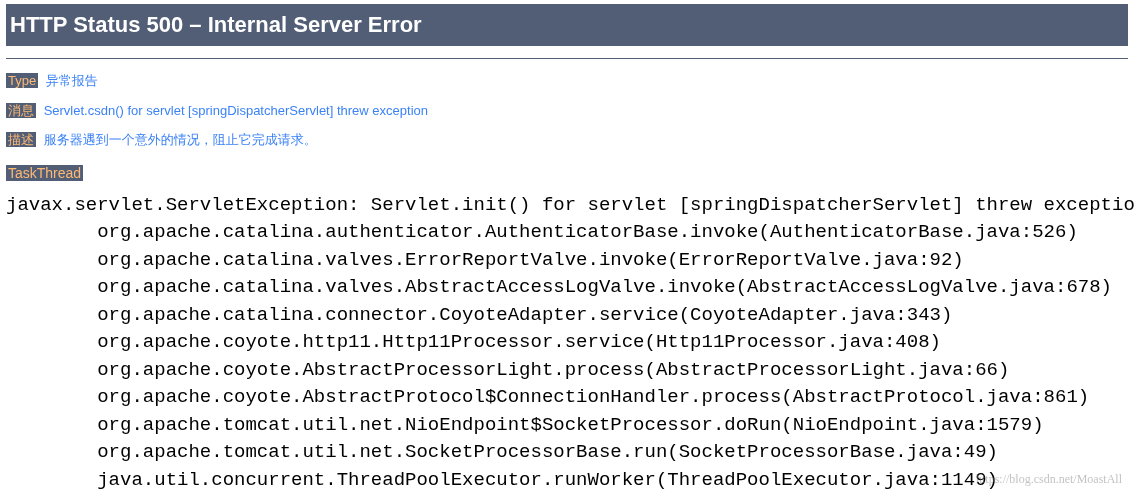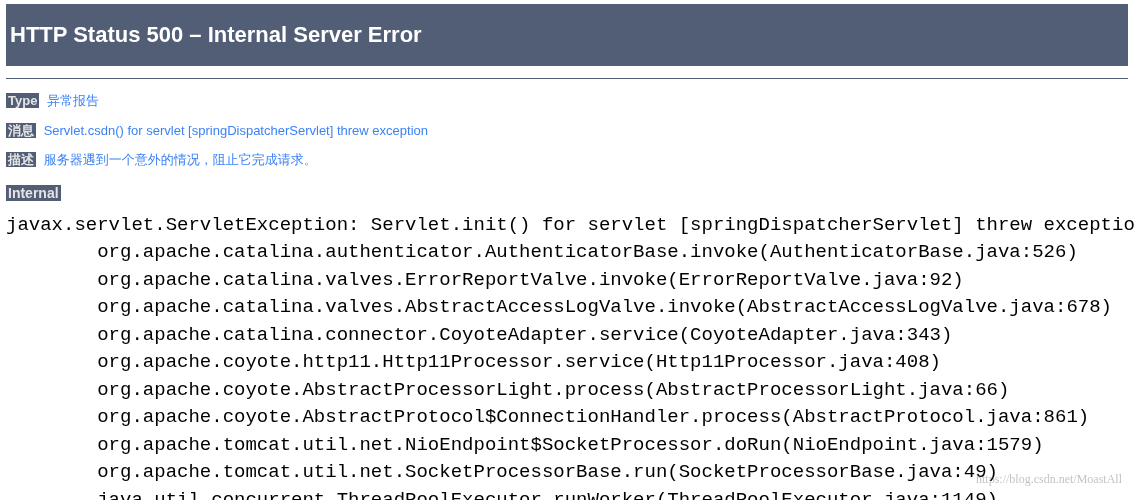--- a/index.html
+++ b/index.html
@@ -9,21 +9,21 @@
     }
     body {
       font-family: Tahoma, Arial, sans-serif;
       background: #ffffff;
       padding: 4px 6px;
       width: 1134px;
     }
     .title-bar {
       background: #525D76;
       color: #ffffff;
-      padding: 18px 4px;
+      padding: 8px 4px;
       margin-bottom: 12px;
     }
     .title-bar h1 {
       font-family: Tahoma, Arial, sans-serif;
       font-size: 22px;
       font-weight: bold;
       letter-spacing: 0px;
     }
     hr.divider {
       border: none;
@@ -31,22 +31,22 @@
       background: #525D76;
       margin: 8px 0 12px 0;
     }
     .info-line {
       margin: 10px 0;
       font-size: 13px;
       line-height: 1.5;
     }
     .label-badge {
       background: #525D76;
-      color: #e5e5e5;
-      font-weight: bold;
+      color: #fdba74;
+      font-weight: normal;
       padding: 0 2px;
       margin-right: 4px;
     }
     .info-text {
       color: #3b82f6;
     }
     .exception-header {
       margin: 14px 0 10px 0;
     }
     .exception-header .label-badge {
@@ -87,21 +87,21 @@
   <span class="label-badge">消息</span>
   <span class="info-text">Servlet.csdn() for servlet [springDispatcherServlet] threw exception</span>
 </div>
 
 <div class="info-line">
   <span class="label-badge">描述</span>
   <span class="info-text">服务器遇到一个意外的情况，阻止它完成请求。</span>
 </div>
 
 <div class="exception-header">
-  <span class="label-badge">Internal</span>
+  <span class="label-badge">TaskThread</span>
 </div>
 
 <pre class="stack-trace">javax.servlet.ServletException: Servlet.init() for servlet [springDispatcherServlet] threw exception
 	org.apache.catalina.authenticator.AuthenticatorBase.invoke(AuthenticatorBase.java:526)
 	org.apache.catalina.valves.ErrorReportValve.invoke(ErrorReportValve.java:92)
 	org.apache.catalina.valves.AbstractAccessLogValve.invoke(AbstractAccessLogValve.java:678)
 	org.apache.catalina.connector.CoyoteAdapter.service(CoyoteAdapter.java:343)
 	org.apache.coyote.http11.Http11Processor.service(Http11Processor.java:408)
 	org.apache.coyote.AbstractProcessorLight.process(AbstractProcessorLight.java:66)
 	org.apache.coyote.AbstractProtocol$ConnectionHandler.process(AbstractProtocol.java:861)

